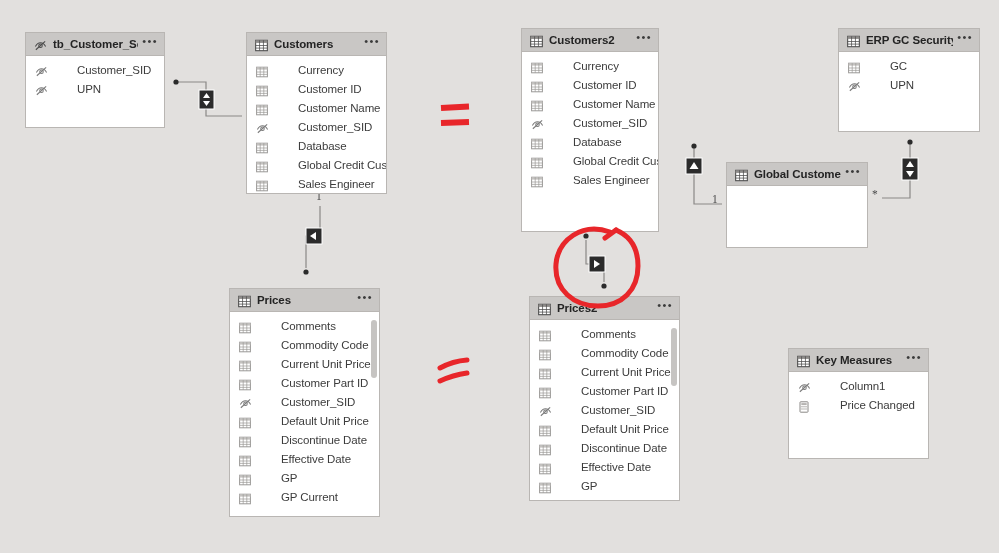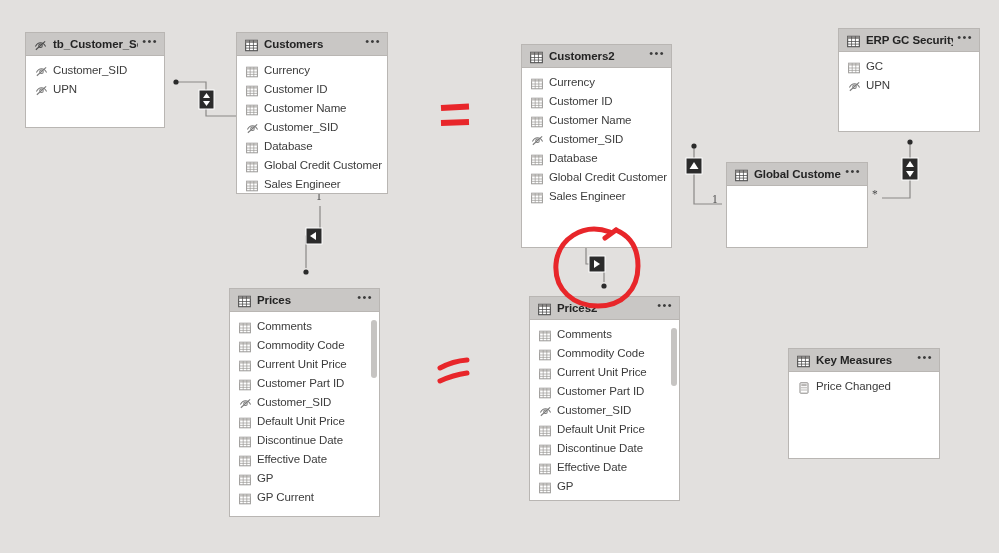--- a/index.html
+++ b/index.html
@@ -54,20 +54,21 @@
   .tbl-body {
     padding: 4px 0 4px 0;
     position: relative;
   }
   .fld {
     display: flex;
     align-items: center;
     height: 19px;
     padding-left: 9px;
     box-sizing: border-box;
+    gap: 24px;
   }
   .fld-label {
     font-size: 11.5px;
     color: #3c3c3c;
     white-space: nowrap;
     letter-spacing: -0.1px;
   }
   .ic {
     width: 12px;
     height: 12px;
@@ -182,21 +183,21 @@
           <div class="fld">
             <span class="ic"><svg width="13" height="13" viewBox="0 0 14 14">
                 <path d="M1.5,8 C3,5.2 5,4 7,4 C9,4 11,5.2 12.5,8" fill="none" stroke="#7a7a7a" stroke-width="1.1"></path>
                 <circle cx="7" cy="7.2" r="1.9" fill="none" stroke="#7a7a7a" stroke-width="1.1"></circle>
                 <path d="M2,11.6 L12,2.6" stroke="#7a7a7a" stroke-width="1.2"></path>
               </svg></span>
             <span class="fld-label">UPN</span>
           </div>
         </div>
       </div>
-      <div class="tbl" style="left: 236px; top: 32px; width: 152px; height: 162px;">
+      <div class="tbl" style="left: 246px; top: 32px; width: 141px; height: 162px;">
         <div class="tbl-head">
           <span class="head-ic"><svg width="13" height="13" viewBox="0 0 12 12">
               <rect x="0.6" y="1.2" width="10.8" height="9.6" fill="#ffffff" stroke="#4e4e4e" stroke-width="1"></rect>
               <rect x="0.6" y="1.2" width="10.8" height="2.4" fill="#8d8b89"></rect>
               <path d="M4.2,1.2 V10.8 M7.8,1.2 V10.8 M0.6,6 H11.4 M0.6,8.4 H11.4" stroke="#4e4e4e" stroke-width="0.7"></path>
             </svg></span>
           <span class="tbl-title">Customers</span>
           <span class="ellipsis">•••</span>
         </div>
         <div class="tbl-body">
@@ -251,21 +252,21 @@
           <div class="fld">
             <span class="ic"><svg width="12" height="12" viewBox="0 0 12 12">
                 <rect x="0.6" y="1.2" width="10.8" height="9.6" fill="#ffffff" stroke="#9b9997" stroke-width="1"></rect>
                 <rect x="0.6" y="1.2" width="10.8" height="2.4" fill="#c3c1bf"></rect>
                 <path d="M4.2,1.2 V10.8 M7.8,1.2 V10.8 M0.6,6 H11.4 M0.6,8.4 H11.4" stroke="#9b9997" stroke-width="0.7"></path>
               </svg></span>
             <span class="fld-label">Sales Engineer</span>
           </div>
         </div>
       </div>
-      <div class="tbl" style="left: 521px; top: 44px; width: 151px; height: 204px;">
+      <div class="tbl" style="left: 521px; top: 28px; width: 138px; height: 204px;">
         <div class="tbl-head">
           <span class="head-ic"><svg width="13" height="13" viewBox="0 0 12 12">
               <rect x="0.6" y="1.2" width="10.8" height="9.6" fill="#ffffff" stroke="#4e4e4e" stroke-width="1"></rect>
               <rect x="0.6" y="1.2" width="10.8" height="2.4" fill="#8d8b89"></rect>
               <path d="M4.2,1.2 V10.8 M7.8,1.2 V10.8 M0.6,6 H11.4 M0.6,8.4 H11.4" stroke="#4e4e4e" stroke-width="0.7"></path>
             </svg></span>
           <span class="tbl-title">Customers2</span>
           <span class="ellipsis">•••</span>
         </div>
         <div class="tbl-body">
@@ -548,31 +549,39 @@
             <span class="ic"><svg width="12" height="12" viewBox="0 0 12 12">
                 <rect x="0.6" y="1.2" width="10.8" height="9.6" fill="#ffffff" stroke="#9b9997" stroke-width="1"></rect>
                 <rect x="0.6" y="1.2" width="10.8" height="2.4" fill="#c3c1bf"></rect>
                 <path d="M4.2,1.2 V10.8 M7.8,1.2 V10.8 M0.6,6 H11.4 M0.6,8.4 H11.4" stroke="#9b9997" stroke-width="0.7"></path>
               </svg></span>
             <span class="fld-label">GP Current</span>
           </div>
           <div class="vscroll" style="top: 8px; height: 58px;"></div>
         </div>
       </div>
-      <div class="tbl" style="left: 788px; top: 348px; width: 152px; height: 111px;">
+      <div class="tbl" style="left: 788px; top: 348px; width: 141px; height: 111px;">
         <div class="tbl-head">
           <span class="head-ic"><svg width="13" height="13" viewBox="0 0 12 12">
               <rect x="0.6" y="1.2" width="10.8" height="9.6" fill="#ffffff" stroke="#4e4e4e" stroke-width="1"></rect>
               <rect x="0.6" y="1.2" width="10.8" height="2.4" fill="#8d8b89"></rect>
               <path d="M4.2,1.2 V10.8 M7.8,1.2 V10.8 M0.6,6 H11.4 M0.6,8.4 H11.4" stroke="#4e4e4e" stroke-width="0.7"></path>
             </svg></span>
           <span class="tbl-title">Key Measures</span>
           <span class="ellipsis">•••</span>
         </div>
         <div class="tbl-body">
+          <div class="fld">
+            <span class="ic"><svg width="13" height="13" viewBox="0 0 14 14">
+                <path d="M1.5,8 C3,5.2 5,4 7,4 C9,4 11,5.2 12.5,8" fill="none" stroke="#7a7a7a" stroke-width="1.1"></path>
+                <circle cx="7" cy="7.2" r="1.9" fill="none" stroke="#7a7a7a" stroke-width="1.1"></circle>
+                <path d="M2,11.6 L12,2.6" stroke="#7a7a7a" stroke-width="1.2"></path>
+              </svg></span>
+            <span class="fld-label">Column1</span>
+          </div>
           <div class="fld">
             <span class="ic"><svg width="12" height="12" viewBox="0 0 12 12">
                 <rect x="2" y="0.8" width="8" height="10.4" rx="0.6" fill="none" stroke="#8a8886" stroke-width="1"></rect>
                 <rect x="3.3" y="2.1" width="5.4" height="2" fill="#b5b3b1"></rect>
                 <rect x="3.3" y="5" width="1.4" height="1.4" fill="#b5b3b1"></rect>
                 <rect x="5.3" y="5" width="1.4" height="1.4" fill="#b5b3b1"></rect>
                 <rect x="7.3" y="5" width="1.4" height="1.4" fill="#b5b3b1"></rect>
                 <rect x="3.3" y="7.3" width="1.4" height="1.4" fill="#b5b3b1"></rect>
                 <rect x="5.3" y="7.3" width="1.4" height="1.4" fill="#b5b3b1"></rect>
                 <rect x="7.3" y="7.3" width="1.4" height="1.4" fill="#b5b3b1"></rect>

